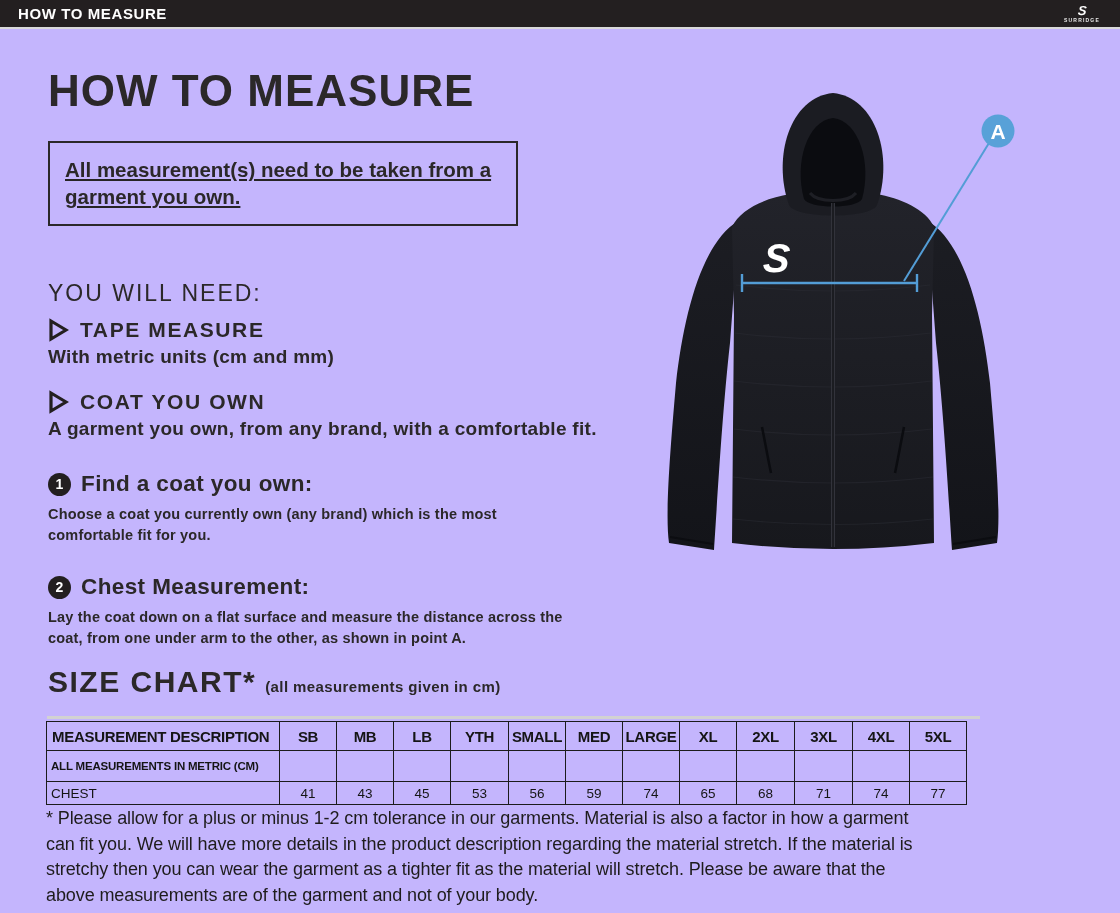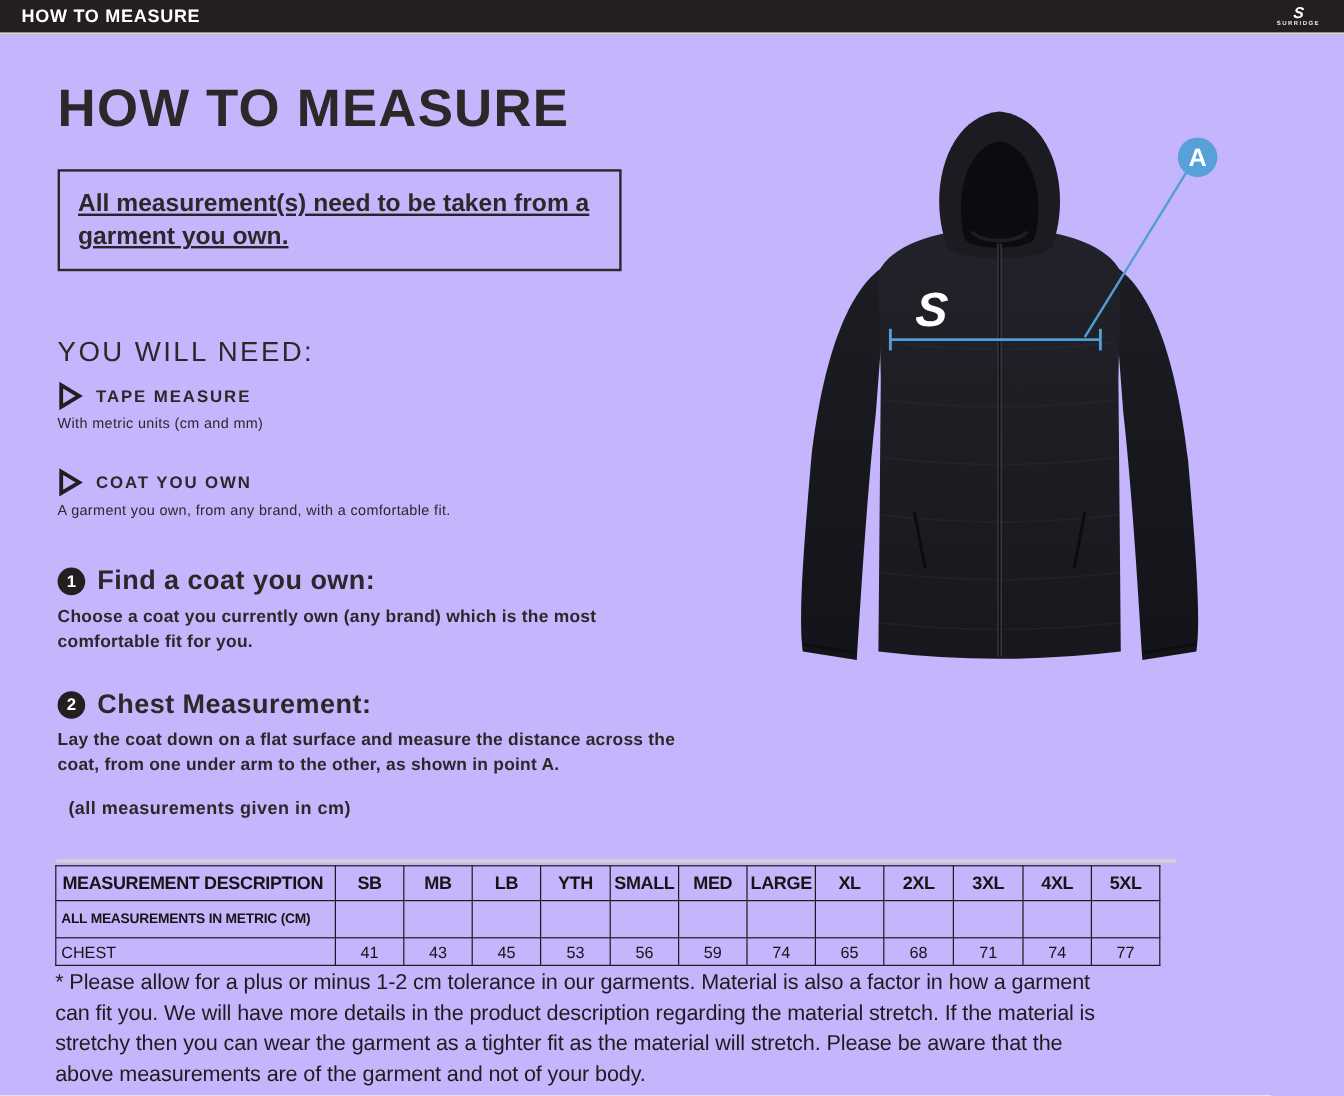--- a/index.html
+++ b/index.html
@@ -27,22 +27,22 @@
     border:2.5px solid #2b2829; padding:13px 15px;text-decoration:underline; }
   .notice-text { font-size:20.5px; font-weight:bold; line-height:1.33; color:#2b2829; }
 
   .ywn-heading { position:absolute; left:48px; top:252px; font-size:23px;
     font-weight:normal; letter-spacing:2px; color:#2b2829;margin-top:28px; }
 
   .need-item { position:absolute; left:48px; }
   .need-item.first { top:318px; }
   .need-item.second { top:390px; }
   .need-row { display:flex; align-items:center; gap:11px; }
-  .need-label { font-size:14px; font-weight:bold; letter-spacing:1.6px; color:#2b2829; }
-  .need-desc { font-size:12px; font-weight:normal; letter-spacing:.3px;
+  .need-label { font-size:21px; font-weight:bold; letter-spacing:1.6px; color:#2b2829; }
+  .need-desc { font-size:19px; font-weight:bold; letter-spacing:.3px;
     margin-top:4px; color:#2b2829; }
 
   .step { position:absolute; left:48px; }
   .step.first { top:471px; }
   .step.second { top:574px; }
   .step-head { display:flex; align-items:center; gap:10px; }
   .step-badge { width:23px; height:23px; border-radius:50%; background:#231f20;
     color:#fff; font-size:14px; font-weight:bold; display:flex;
     align-items:center; justify-content:center; flex:0 0 23px; }
   .step-title { font-size:22.5px; font-weight:bold; letter-spacing:.4px; color:#2b2829; }
@@ -130,20 +130,21 @@
 
   <div class="step second">
     <div class="step-head">
       <div class="step-badge">2</div>
       <div class="step-title">Chest Measurement:</div>
     </div>
     <div class="step-desc">Lay the coat down on a flat surface and measure the distance across the coat, from one under arm to the other, as shown in point A.</div>
   </div>
 
   <div class="sc-heading-row">
+    <span class="sc-heading">SIZE CHART*</span>
     <span class="sc-subheading">(all measurements given in cm)</span>
   </div>
   <div class="sc-topline"></div>
 
   <table class="size-table">
     <colgroup>
       <col style="width:233px">
       <col style="width:57px">
         <col style="width:57px">
         <col style="width:57px">

